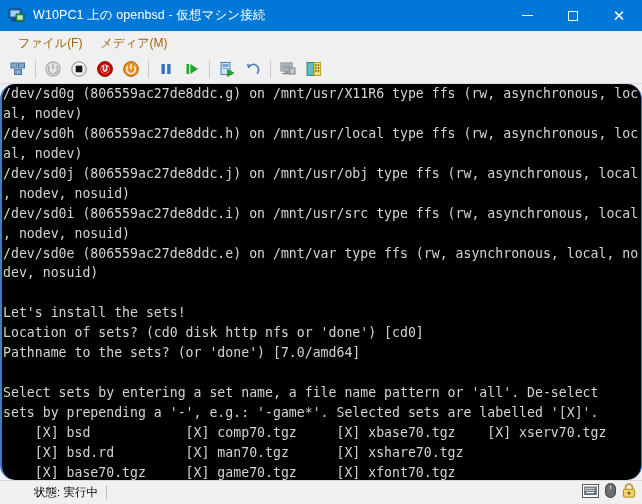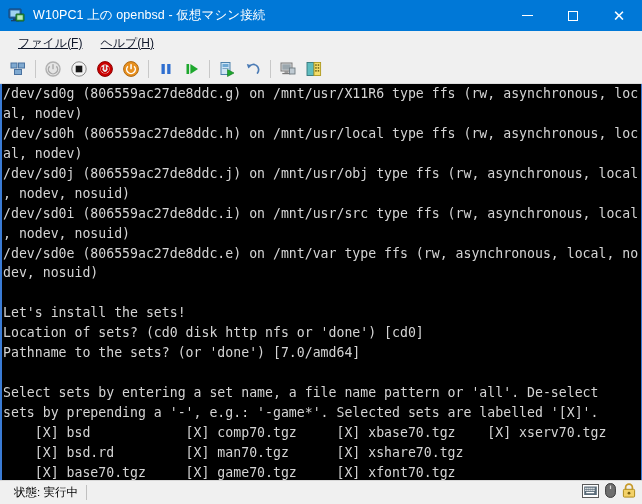--- a/index.html
+++ b/index.html
@@ -85,25 +85,24 @@
     height: 24px;
     background: #f0f0f0;
     display: flex;
     align-items: center;
     padding-left: 9px;
     flex: 0 0 auto;
     border-bottom: 0px;
   }
   .menu-item {
     font-size: 12px;
-    color: #0f172a;
+    color: #a16207;
     padding: 3px 9px 3px 9px;
     white-space: nowrap;
     font-family: "Liberation Sans", sans-serif;
-    text-decoration: underline;
   }
 
   
   .toolbar {
     height: 28px;
     background: #f0f0f0;
     display: flex;
     align-items: center;
     padding-left: 5px;
     flex: 0 0 auto;
@@ -128,20 +127,21 @@
   }
 
   
   .terminal-wrap {
     flex: 1 1 auto;
     background: #000000;
     border-left: 2px solid #3a7bd5;
     border-right: 1px solid #3a7bd5;
     overflow: hidden;
     position: relative;
+    border-radius: 15px;
   }
   .terminal {
     font-family: "DejaVu Sans Mono", "Liberation Mono", monospace;
     font-size: 13.2px;
     line-height: 19.95px;
     color: #d4d4d4;
     white-space: pre;
     padding: 0px 0 0 1px;
     letter-spacing: 0px;
   }
@@ -155,20 +155,21 @@
     align-items: center;
     flex: 0 0 auto;
     border-top: 1px solid #d8d8d8;
   }
   .status-text {
     font-size: 11.5px;
     color: #000000;
     padding-left: 14px;
     white-space: nowrap;
     font-family: "Liberation Sans", sans-serif;
+    margin-left: 20px;
   }
   .status-div {
     width: 1px;
     height: 15px;
     background: #c0c0c0;
     margin-left: 8px;
   }
   .status-spacer { flex: 1 1 auto; }
   .status-icons {
     display: flex;
@@ -203,21 +204,21 @@
         <span class="glyph-max"></span>
       </div>
       <div class="win-btn close">
         <span class="glyph-close">✕</span>
       </div>
     </div>
   </div>
 
   <div class="menubar">
     <div class="menu-item">ファイル(F)</div>
-    <div class="menu-item">ヘルプ(H)</div>
+    <div class="menu-item">メディア(M)</div>
   </div>
 
   <div class="toolbar">
 
     <div class="tb-btn">
       <svg width="18" height="18" viewBox="0 0 18 18">
         <rect x="2" y="3" width="6" height="5" fill="#7fa9d0" stroke="#4a72a0" stroke-width="1"></rect>
         <rect x="9.5" y="3" width="6" height="5" fill="#7fa9d0" stroke="#4a72a0" stroke-width="1"></rect>
         <rect x="5.5" y="9.5" width="7" height="5" fill="#7fa9d0" stroke="#4a72a0" stroke-width="1"></rect>
       </svg>

